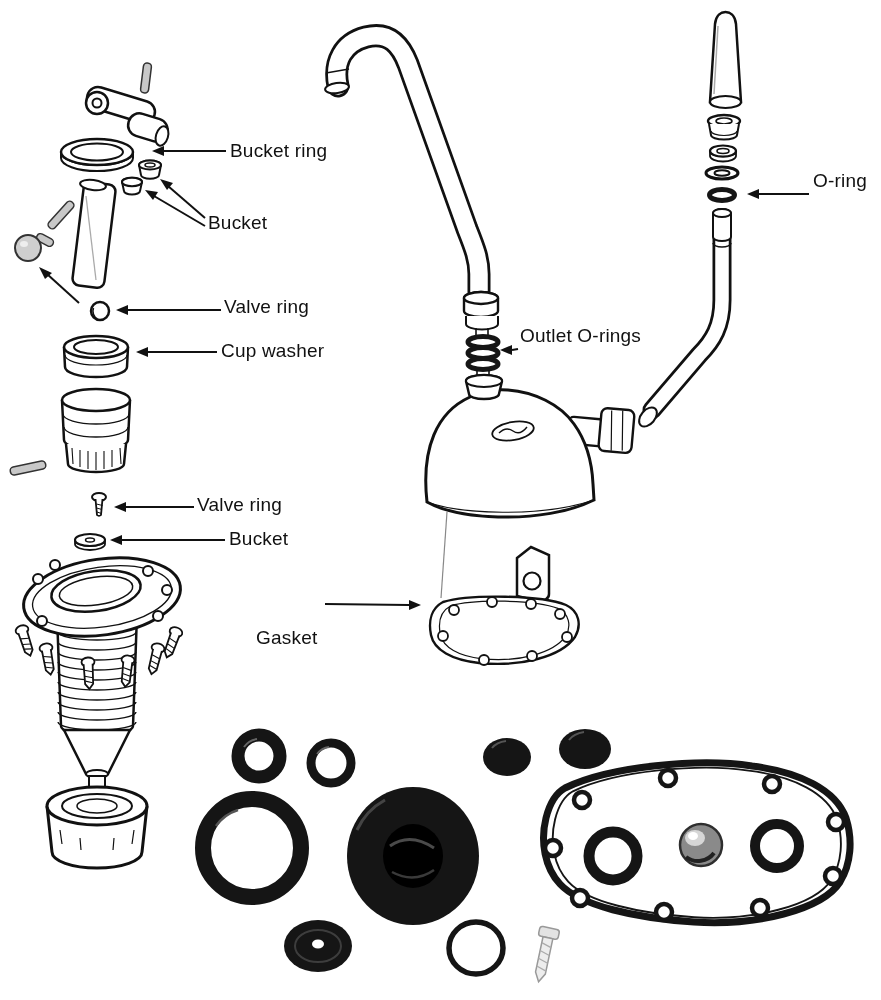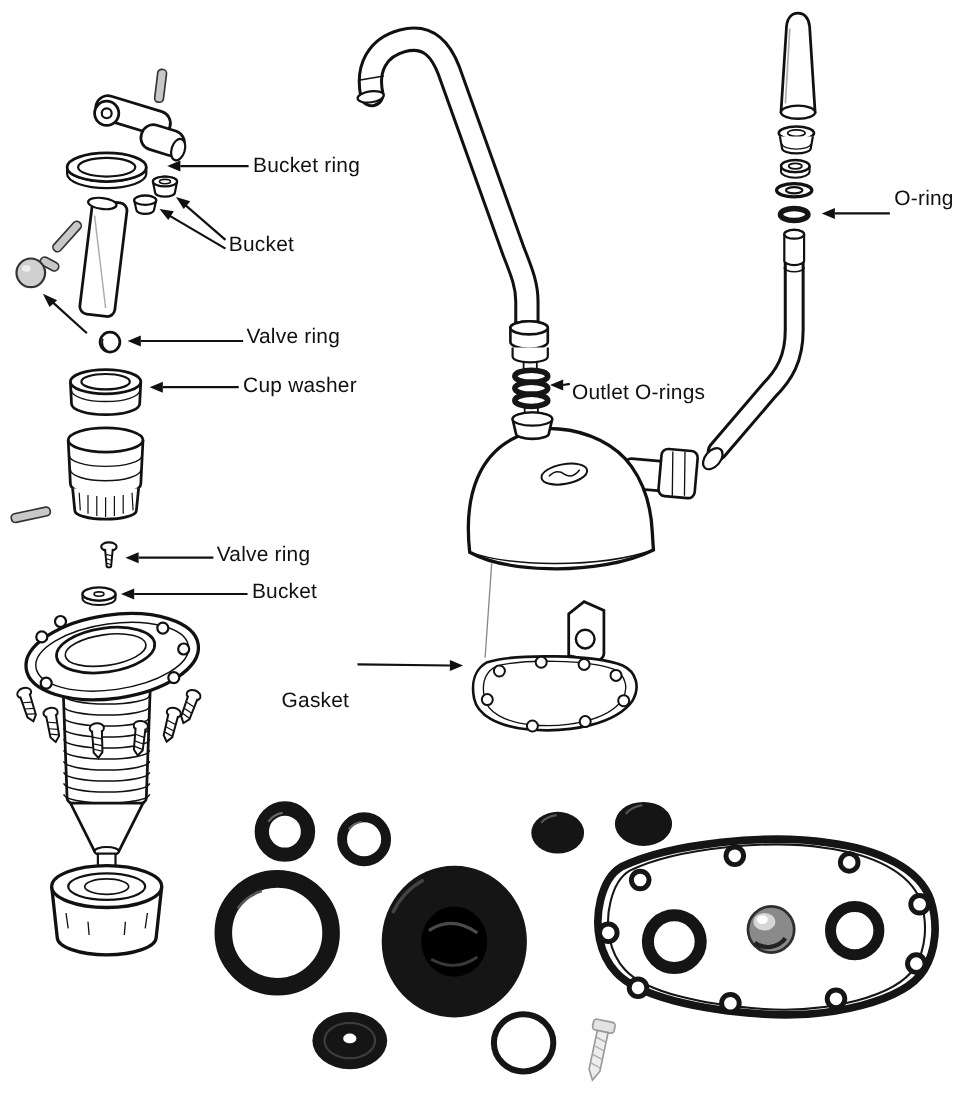--- a/index.html
+++ b/index.html
@@ -9,21 +9,21 @@
   #stage svg{position:absolute;left:0;top:0;}
   .lbl{position:absolute;font:400 19px/1.1 "Liberation Sans",sans-serif;
        color:#111;white-space:nowrap;letter-spacing:.2px;}
   #lbl-bucket{left:230px;top:141px}
   #lbl-buffers{left:208px;top:213px}
   #lbl-valveball{left:224px;top:297px}
   #lbl-cup{left:221px;top:341px}
   #lbl-stem{left:197px;top:495px}
   #lbl-valve{left:229px;top:529px}
   #lbl-gasket{left:256px;top:628px}
-  #lbl-outlet{left:520px;top:348px}
+  #lbl-outlet{left:520px;top:326px}
   #lbl-oring{left:813px;top:171px}
 </style>
 </head>
 <body>
 
 <div id="stage">
 
 <svg width="881" height="1000" viewBox="0 0 881 1000">
   <defs>
     <path id="thread" d="M -39 0 a 39 8 0 0 0 78 0" fill="none" stroke="#111" stroke-width="1.4"></path>

